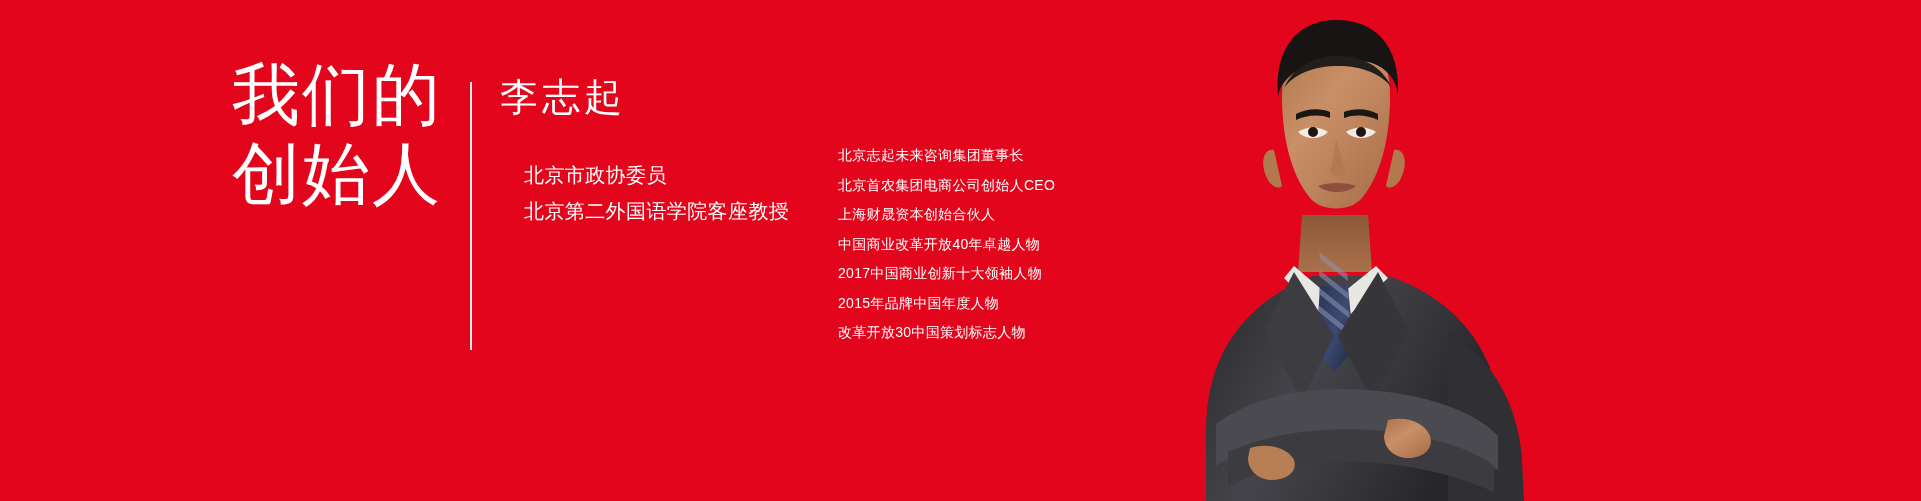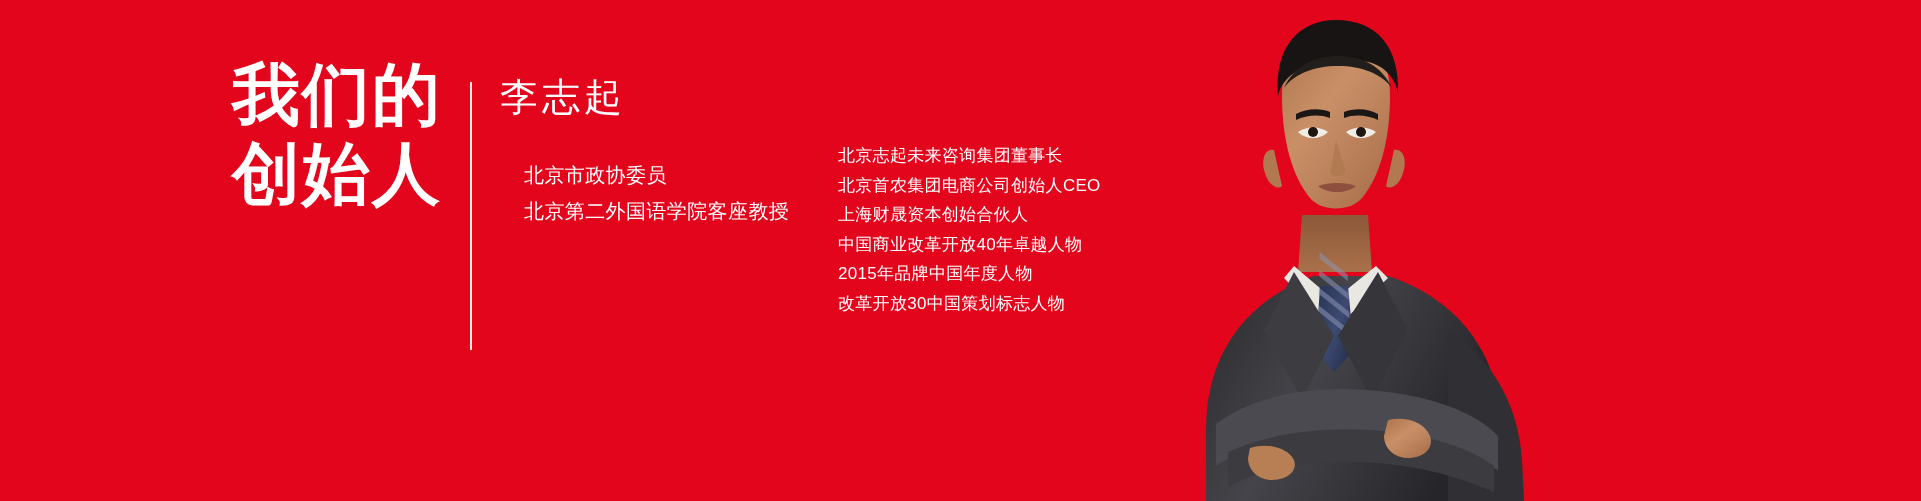--- a/index.html
+++ b/index.html
@@ -17,21 +17,21 @@
 
   
   #headline {
     position: absolute;
     left: 232px; top: 55px;
     width: 250px;
   }
   #headline .line {
     color: #ffffff;
     font-size: 68px;
-    font-weight: 700;
+    font-weight: 400;
     line-height: 79px;
     letter-spacing: 2px;
     white-space: nowrap;
   }
 
   
   #divider {
     position: absolute;
     left: 470px; top: 82px;
     width: 2px; height: 268px;
@@ -61,21 +61,21 @@
 
   #cred-col-left  { left: 524px; top: 157px; }
   #cred-col-left .cred-item {
     font-size: 20px;
     line-height: 36px;
     letter-spacing: 0.4px;
   }
 
   #cred-col-right { left: 838px; top: 141px; }
   #cred-col-right .cred-item {
-    font-size: 17px;
+    font-size: 14px;
     line-height: 29.5px;
     letter-spacing: 0.3px;
   }
 
   
   #portrait {
     position: absolute;
     left: 1088px; top: 0;
     width: 520px; height: 501px;
   }
@@ -98,20 +98,21 @@
   <div class="cred-col" id="cred-col-left">
     <div class="cred-item">北京市政协委员</div>
     <div class="cred-item">北京第二外国语学院客座教授</div>
   </div>
 
   <div class="cred-col" id="cred-col-right">
     <div class="cred-item">北京志起未来咨询集团董事长</div>
     <div class="cred-item">北京首农集团电商公司创始人CEO</div>
     <div class="cred-item">上海财晟资本创始合伙人</div>
     <div class="cred-item">中国商业改革开放40年卓越人物</div>
+    <div class="cred-item">2017中国商业创新十大领袖人物</div>
     <div class="cred-item">2015年品牌中国年度人物</div>
     <div class="cred-item">改革开放30中国策划标志人物</div>
   </div>
 
   <div id="portrait">
     <svg viewBox="0 0 520 501" xmlns="http://www.w3.org/2000/svg" aria-hidden="true">
       <defs>
         <linearGradient id="suitG" x1="0" y1="0" x2="1" y2="0.4">
           <stop offset="0%" stop-color="#2b2b2d"></stop>
           <stop offset="45%" stop-color="#44444a"></stop>

